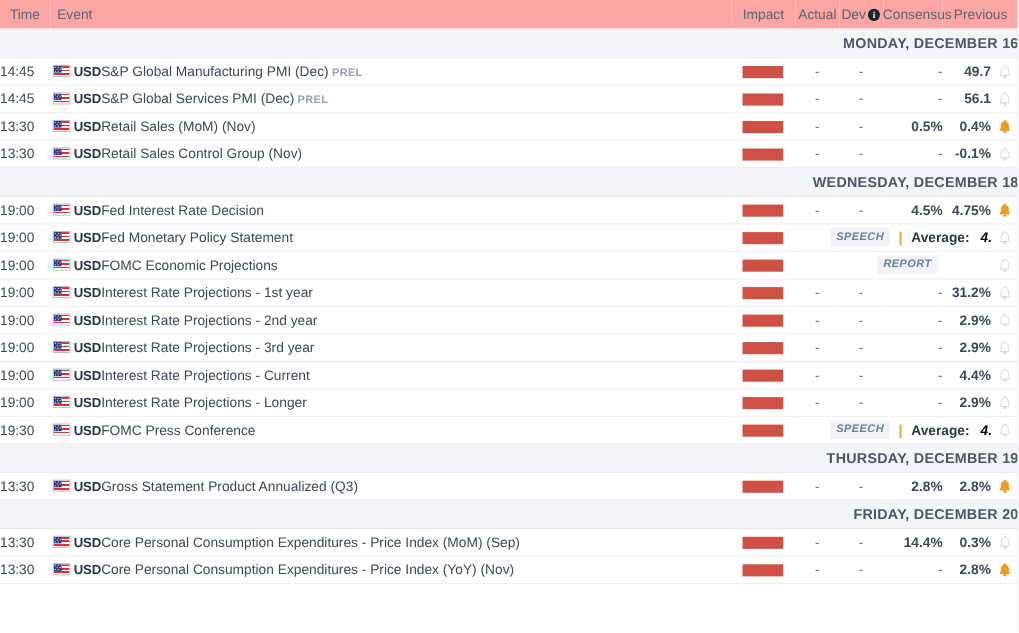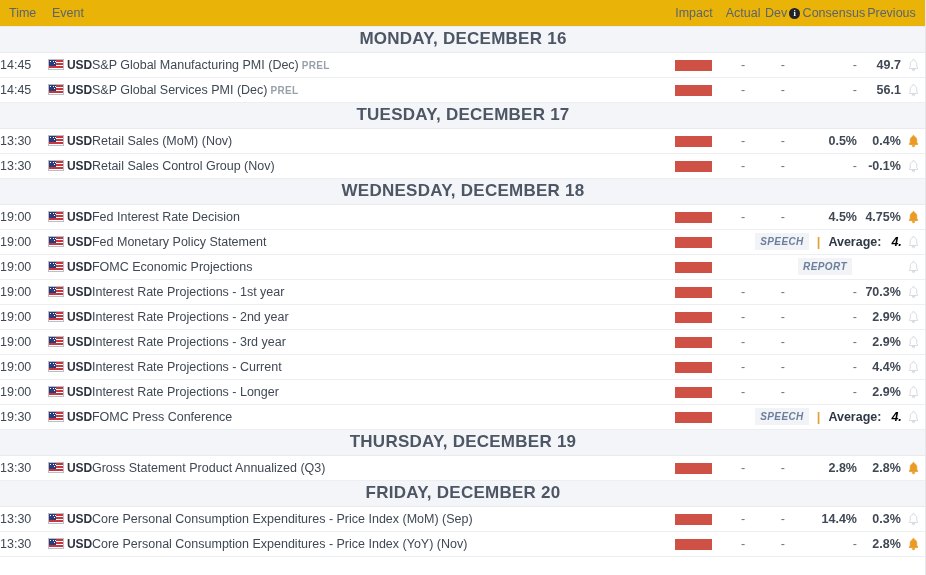--- a/index.html
+++ b/index.html
@@ -29,21 +29,21 @@
   col.c-flag   { width: 44px;  }
   col.c-event  { width: 548px; }
   col.c-impact { width: 56px;  }
   col.c-actual { width: 38px;  }
   col.c-dev    { width: 38px;  }
   col.c-cons   { width: 52px;  }
   col.c-prev   { width: 42px;  }
   col.c-bell   { width: 24px;  }
 
   
-  thead tr.head-row { background: #eab308; height: 26px; }
+  thead tr.head-row { background: #fca5a5; height: 26px; }
   thead td {
     font-size: 12.5px;
     color: #5b6470;
     padding: 0;
     vertical-align: middle;
     white-space: nowrap;
   }
   td.h-time  { padding-left: 9px; text-align: left; }
   td.h-event { text-align: left; padding-left: 6px; }
   td.h-impact, td.h-actual, td.h-dev,
@@ -66,25 +66,25 @@
   }
 
   
   tr.day-row { background: #f4f5f8; height: 26px; }
   tr.day-row td {
     padding: 0;
     border-top: 1px solid #e9eaee;
     border-bottom: 1px solid #e9eaee;
   }
   .day-label {
-    font-size: 17px;
+    font-size: 13px;
     font-weight: bold;
     color: #4c5664;
     letter-spacing: .25px;
-    text-align: center;
+    text-align: right;
     padding-right: 0px;
   }
 
   
   tr.ev-row { height: 25px; background: #fff; }
   tr.ev-row td {
     border-bottom: 1px solid #eceef1;
     padding: 0;
     vertical-align: middle;
     font-size: 12.5px;
@@ -290,25 +290,20 @@
           <td class="c-impact-cell"><span class="impact-bar" style="background:#cf5044"></span></td>
           <td class="c-actual-cell"><span class="dash">-</span></td>
           <td class="c-dev-cell"><span class="dash">-</span></td>
           <td class="c-cons-cell"><span class="dash">-</span></td>
           <td class="c-prev-cell">56.1</td>
           <td class="c-bell-cell"><span><svg class="bell" viewBox="0 0 16 17" aria-hidden="true">
                 <path d="M8 1.6c-.6 0-1 .4-1 1v.6C5.2 3.6 4 5.1 4 7v3.2L2.8 12.1c-.2.3 0 .7.4.7h9.6c.4 0 .6-.4.4-.7L12 10.2V7c0-1.9-1.2-3.4-3-3.8V2.6c0-.6-.4-1-1-1z" fill="none" stroke="#cfd3d9" stroke-width="1"></path>
                 <path d="M6.4 14c0 .9.7 1.6 1.6 1.6s1.6-.7 1.6-1.6z" fill="none" stroke="#cfd3d9" stroke-width="1"></path>
               </svg></span></td>
         </tr>
-        <tr class="day-row">
-          <td colspan="9">
-            <div class="day-label">TUESDAY, DECEMBER 17</div>
-          </td>
-        </tr>
         <tr class="ev-row">
           <td class="c-time-cell">13:30</td>
           <td class="c-flag-cell">
             <span class="flagwrap">
               <span class="flag">
                 <span class="stripes"></span>
                 <span class="canton"></span>
               </span>
               <span class="usd-lbl">USD</span>
             </span>
@@ -431,21 +426,21 @@
                 <span class="canton"></span>
               </span>
               <span class="usd-lbl">USD</span>
             </span>
           </td>
           <td class="c-event-cell"><span class="ev-name">Interest Rate Projections - 1st year</span></td>
           <td class="c-impact-cell"><span class="impact-bar" style="background:#cf5044"></span></td>
           <td class="c-actual-cell"><span class="dash">-</span></td>
           <td class="c-dev-cell"><span class="dash">-</span></td>
           <td class="c-cons-cell"><span class="dash">-</span></td>
-          <td class="c-prev-cell">70.3%</td>
+          <td class="c-prev-cell">31.2%</td>
           <td class="c-bell-cell"><span><svg class="bell" viewBox="0 0 16 17" aria-hidden="true">
                 <path d="M8 1.6c-.6 0-1 .4-1 1v.6C5.2 3.6 4 5.1 4 7v3.2L2.8 12.1c-.2.3 0 .7.4.7h9.6c.4 0 .6-.4.4-.7L12 10.2V7c0-1.9-1.2-3.4-3-3.8V2.6c0-.6-.4-1-1-1z" fill="none" stroke="#cfd3d9" stroke-width="1"></path>
                 <path d="M6.4 14c0 .9.7 1.6 1.6 1.6s1.6-.7 1.6-1.6z" fill="none" stroke="#cfd3d9" stroke-width="1"></path>
               </svg></span></td>
         </tr>
         <tr class="ev-row">
           <td class="c-time-cell">19:00</td>
           <td class="c-flag-cell">
             <span class="flagwrap">
               <span class="flag">

